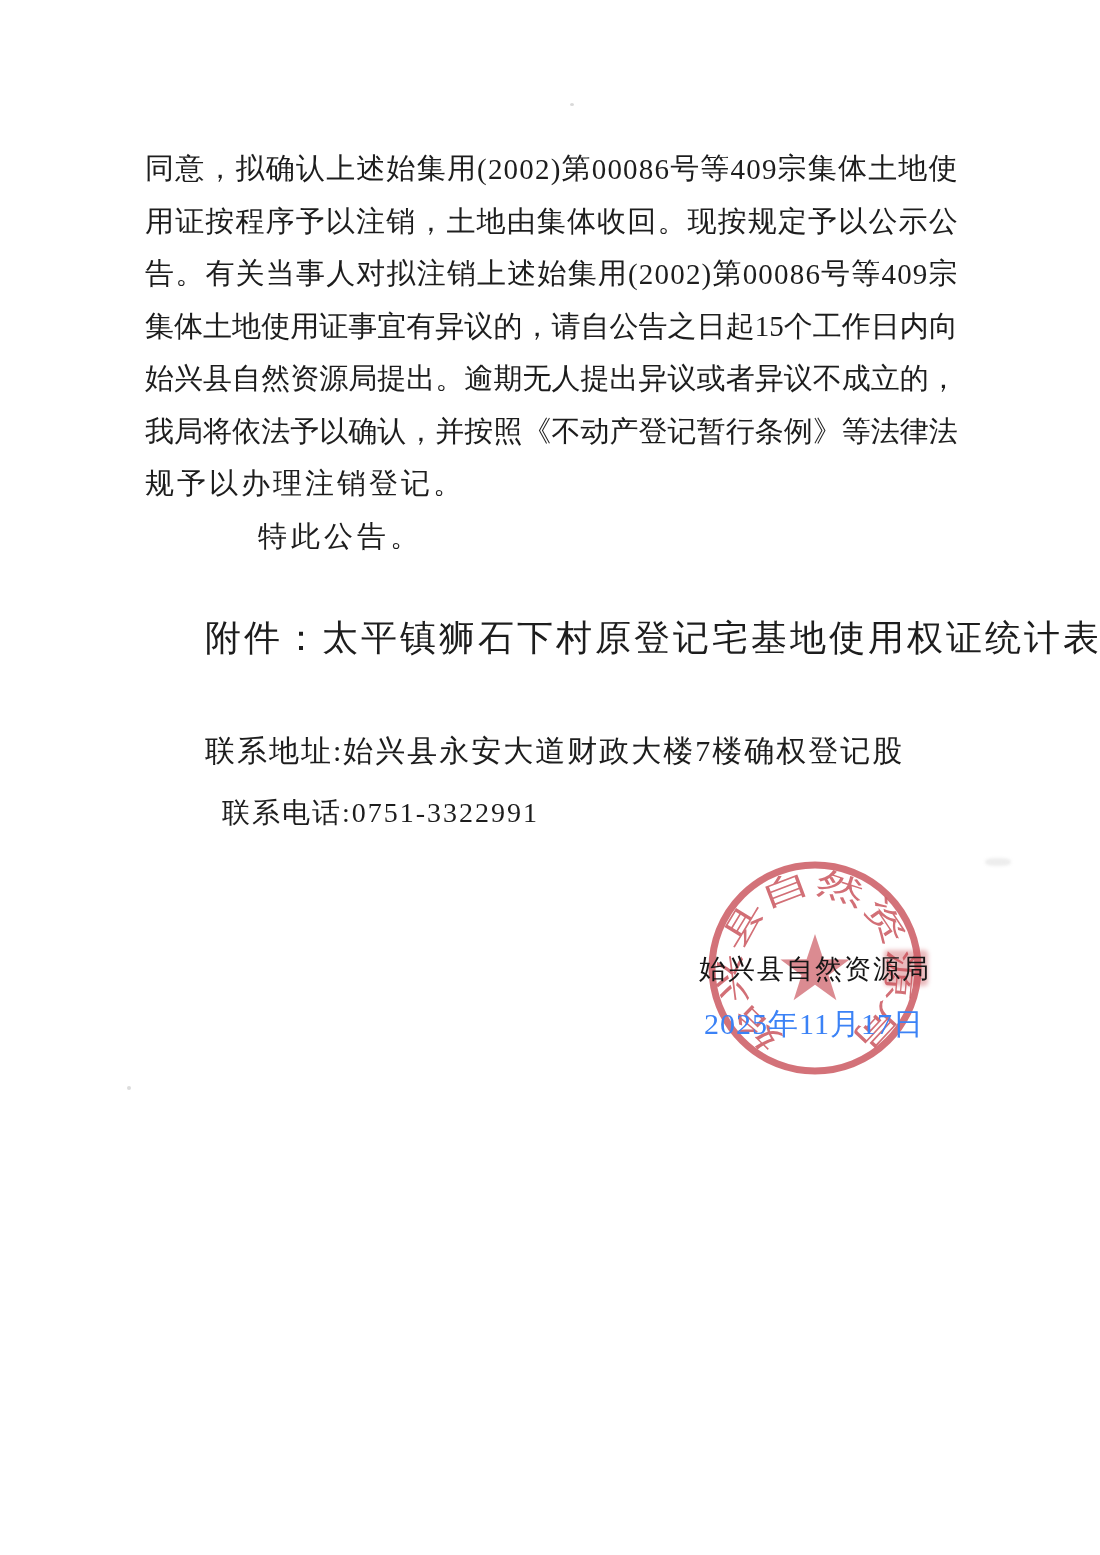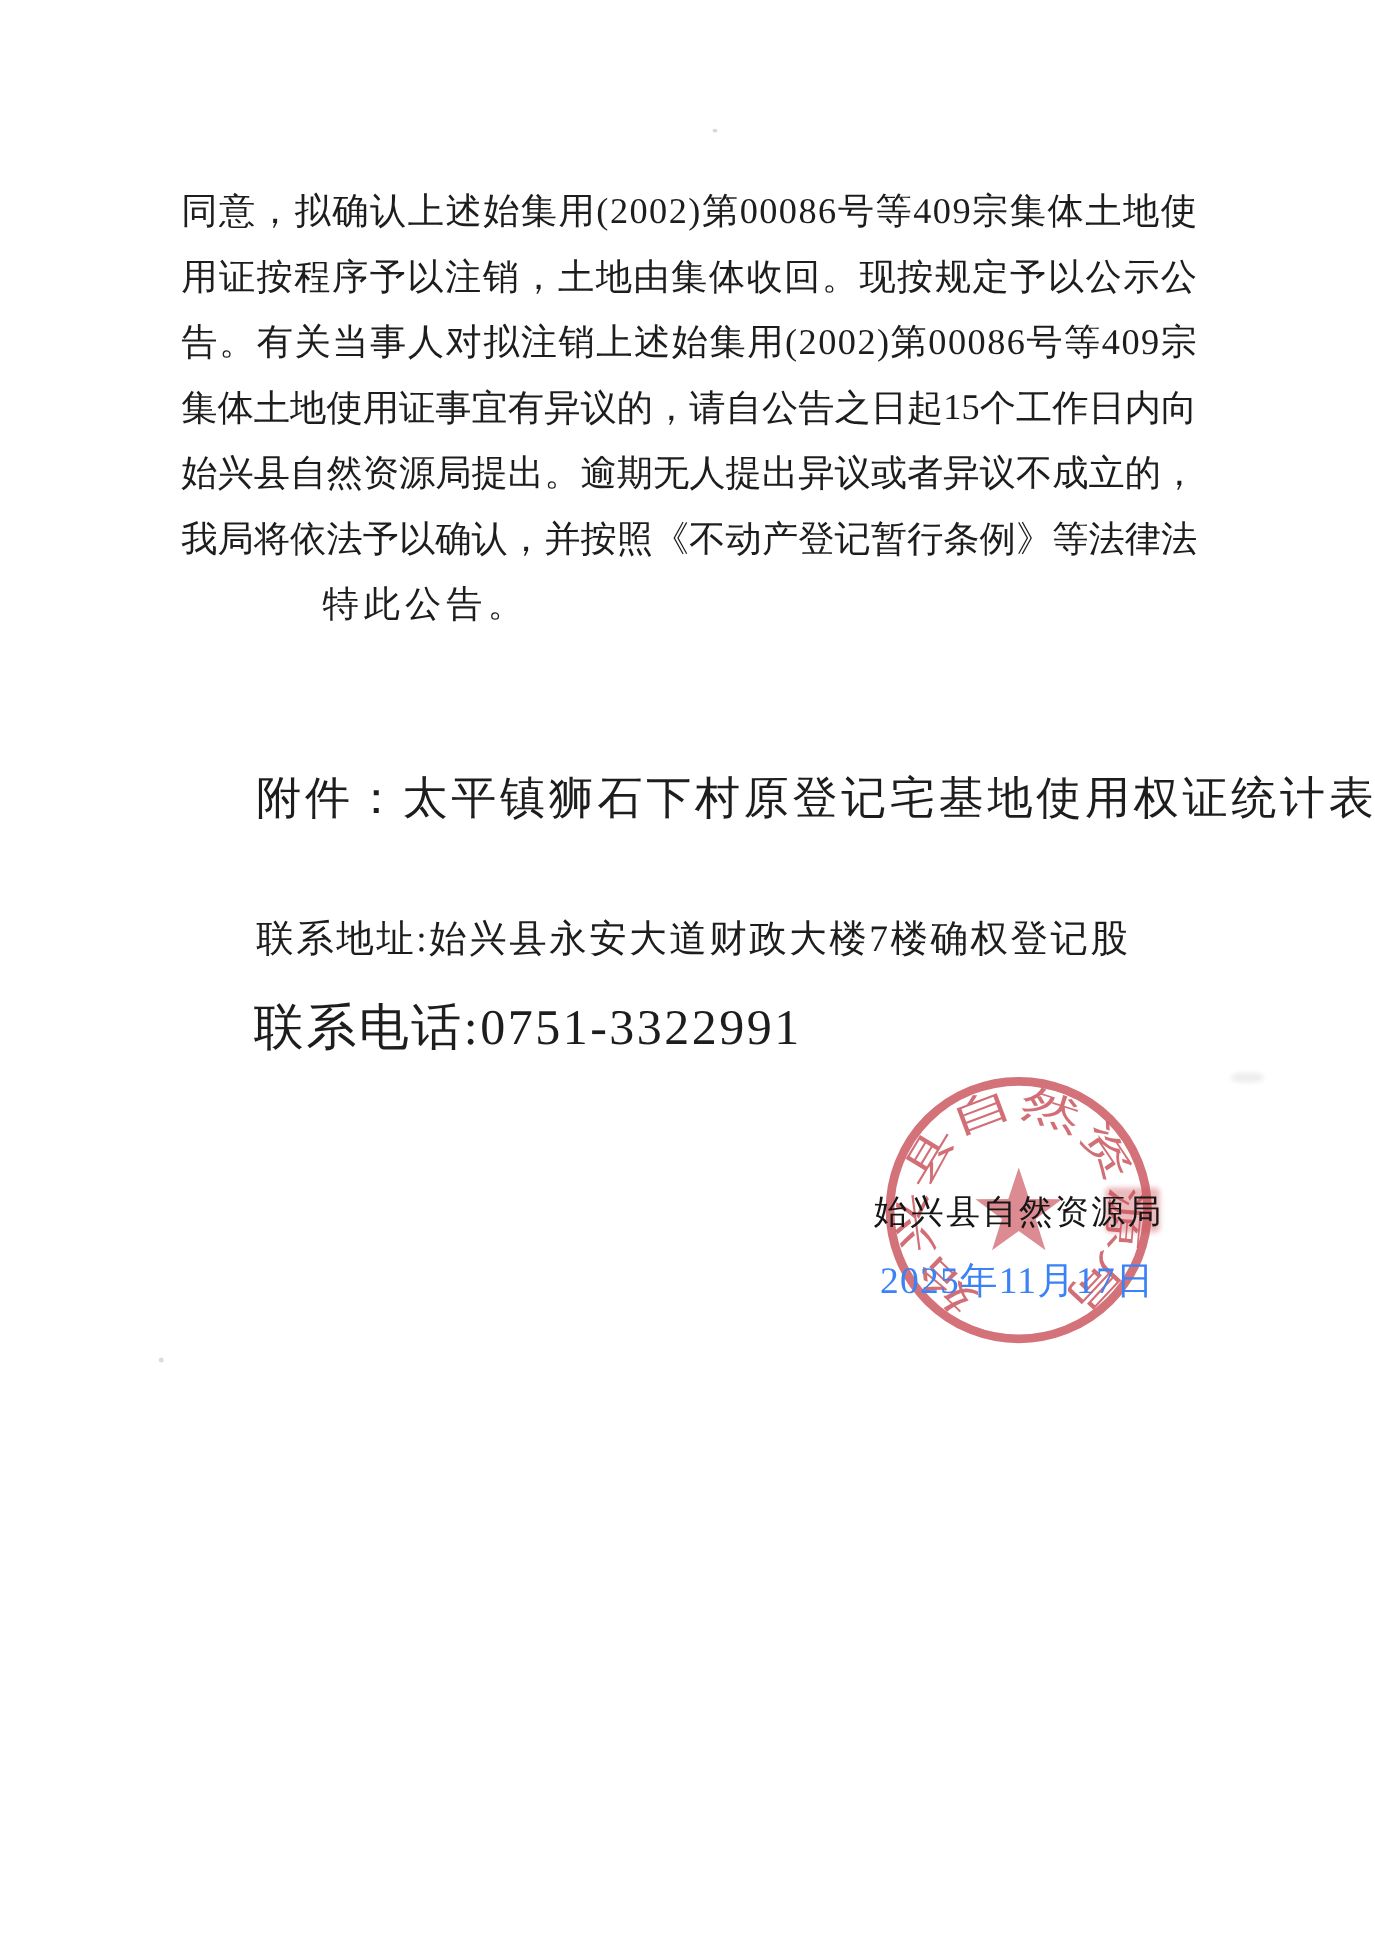--- a/index.html
+++ b/index.html
@@ -28,22 +28,22 @@
   .closing{justify-content:flex-start;letter-spacing:4px;padding-left:113px;font-family:Liberation Serif, serif;}
   .attachment{
     position:absolute;left:205px;top:614px;
     font-size:36px;letter-spacing:3px;white-space:nowrap;
   }
   .contact-address{
     position:absolute;left:205px;top:731px;
     font-size:30px;letter-spacing:2px;white-space:nowrap;
   }
   .contact-phone{
-    position:absolute;left:203px;top:794px;
-    font-size:40px;letter-spacing:2px;white-space:nowrap;
+    position:absolute;left:222px;top:794px;
+    font-size:28px;letter-spacing:2px;white-space:nowrap;
   }
   .issuer{
     position:absolute;left:699px;top:951px;
     font-size:27px;letter-spacing:2px;white-space:nowrap;
     z-index:3;color:#161616;
   }
   .issue-date{
     position:absolute;left:704px;top:1004px;
     font-size:30px;letter-spacing:1px;white-space:nowrap;
     z-index:3;color:#3b82f6;
@@ -261,20 +261,21 @@
         <span>暂</span>
         <span>行</span>
         <span>条</span>
         <span>例</span>
         <span>》</span>
         <span>等</span>
         <span>法</span>
         <span>律</span>
         <span>法</span>
       </div>
+    <div class="line plain">规予以办理注销登记。</div>
     <div class="line closing">特此公告。</div>
   </div>
 
   <div class="attachment">附件：太平镇狮石下村原登记宅基地使用权证统计表</div>
 
   <div class="contact-address">联系地址:始兴县永安大道财政大楼7楼确权登记股</div>
   <div class="contact-phone">联系电话:0751-3322991</div>
 
   <svg class="seal" viewBox="0 0 226 226" aria-hidden="true">
     <circle cx="113" cy="113" r="103" fill="none" stroke="#c9515a" stroke-width="7" opacity="0.88"></circle>

